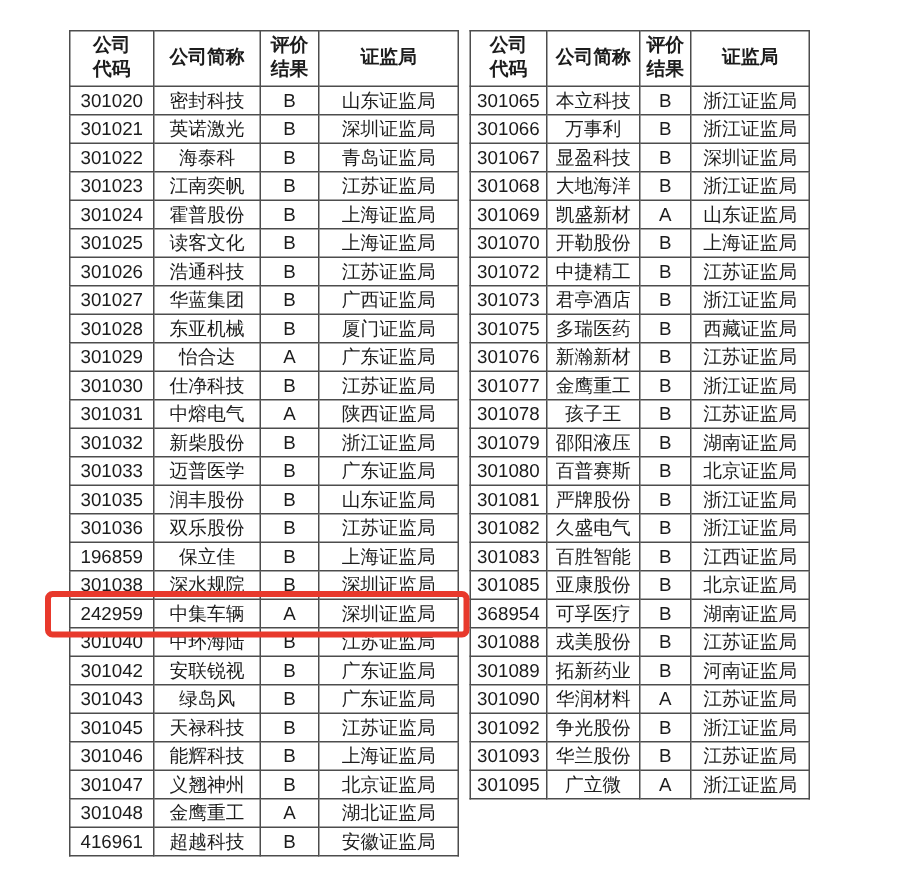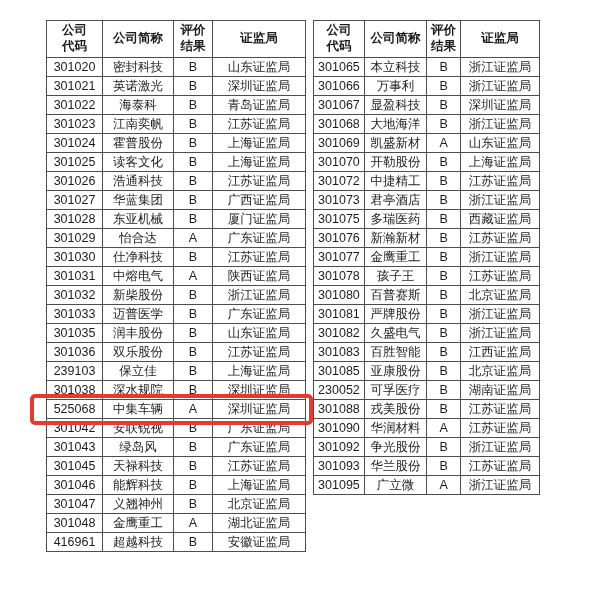--- a/index.html
+++ b/index.html
@@ -162,36 +162,42 @@
           <td>B</td>
           <td>山东证监局</td>
         </tr>
         <tr>
           <td>301036</td>
           <td>双乐股份</td>
           <td>B</td>
           <td>江苏证监局</td>
         </tr>
         <tr>
-          <td>239103</td>
+          <td>196859</td>
           <td>保立佳</td>
           <td>B</td>
           <td>上海证监局</td>
         </tr>
         <tr>
           <td>301038</td>
           <td>深水规院</td>
           <td>B</td>
           <td>深圳证监局</td>
         </tr>
         <tr class="hl">
-          <td>525068</td>
+          <td>242959</td>
           <td>中集车辆</td>
           <td>A</td>
           <td>深圳证监局</td>
+        </tr>
+        <tr>
+          <td>301040</td>
+          <td>中环海陆</td>
+          <td>B</td>
+          <td>江苏证监局</td>
         </tr>
         <tr>
           <td>301042</td>
           <td>安联锐视</td>
           <td>B</td>
           <td>广东证监局</td>
         </tr>
         <tr>
           <td>301043</td>
           <td>绿岛风</td>
@@ -306,20 +312,26 @@
           <td>B</td>
           <td>浙江证监局</td>
         </tr>
         <tr>
           <td>301078</td>
           <td>孩子王</td>
           <td>B</td>
           <td>江苏证监局</td>
         </tr>
         <tr>
+          <td>301079</td>
+          <td>邵阳液压</td>
+          <td>B</td>
+          <td>湖南证监局</td>
+        </tr>
+        <tr>
           <td>301080</td>
           <td>百普赛斯</td>
           <td>B</td>
           <td>北京证监局</td>
         </tr>
         <tr>
           <td>301081</td>
           <td>严牌股份</td>
           <td>B</td>
           <td>浙江证监局</td>
@@ -336,30 +348,36 @@
           <td>B</td>
           <td>江西证监局</td>
         </tr>
         <tr>
           <td>301085</td>
           <td>亚康股份</td>
           <td>B</td>
           <td>北京证监局</td>
         </tr>
         <tr>
-          <td>230052</td>
+          <td>368954</td>
           <td>可孚医疗</td>
           <td>B</td>
           <td>湖南证监局</td>
         </tr>
         <tr>
           <td>301088</td>
           <td>戎美股份</td>
           <td>B</td>
           <td>江苏证监局</td>
+        </tr>
+        <tr>
+          <td>301089</td>
+          <td>拓新药业</td>
+          <td>B</td>
+          <td>河南证监局</td>
         </tr>
         <tr>
           <td>301090</td>
           <td>华润材料</td>
           <td>A</td>
           <td>江苏证监局</td>
         </tr>
         <tr>
           <td>301092</td>
           <td>争光股份</td>

